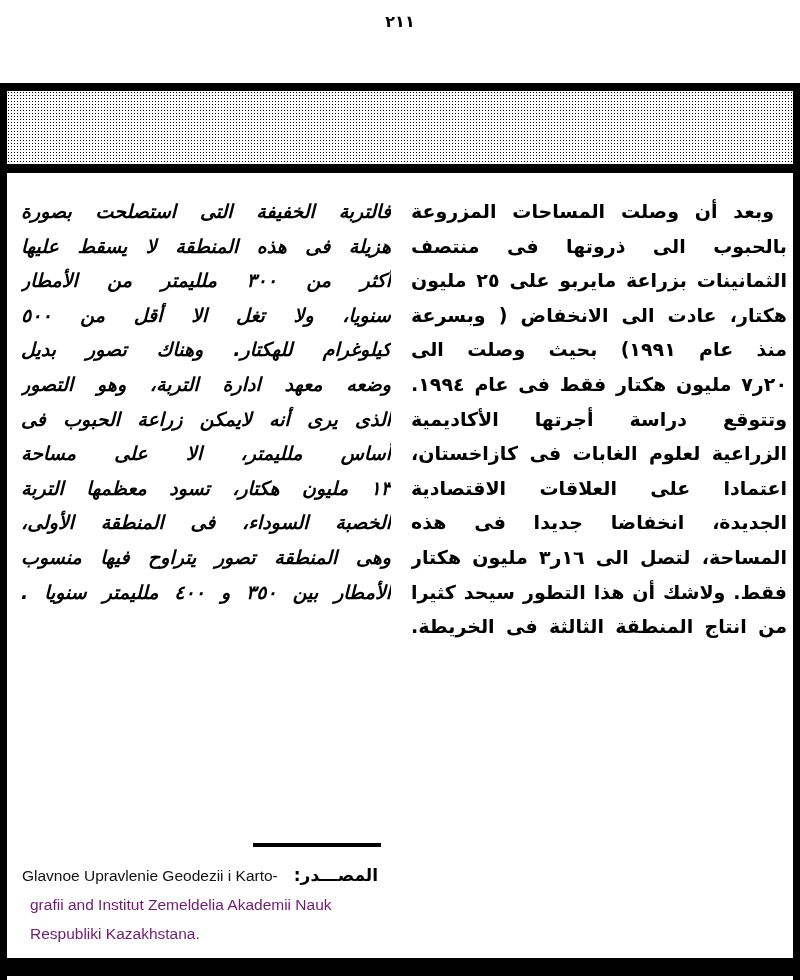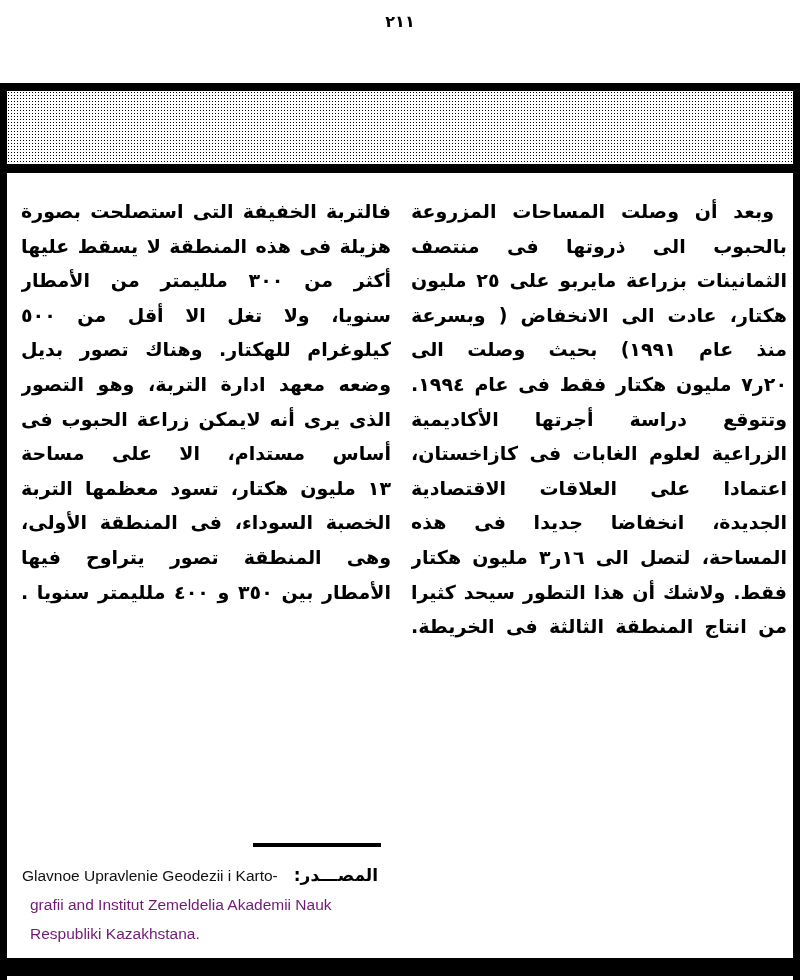--- a/index.html
+++ b/index.html
@@ -28,21 +28,21 @@
   .border-right{position:absolute;top:172px;right:0;width:7px;height:808px;background:#000;}
   .bottom-bar{position:absolute;top:958px;left:0;width:800px;height:18px;background:#000;}
   
   .columns{
     position:absolute;top:194px;left:7px;right:7px;
     padding:0 6px 0 12px;
     display:flex;gap:20px;direction:rtl;
   }
   .col{direction:rtl;font-weight:bold;font-size:19px;}
   .col-first{width:376px;}
-  .col-second{width:370px;}
+  .col-second{width:370px;font-style:italic;}
   .tline{
     height:34.6px;line-height:34.6px;overflow:hidden;
     text-align:justify;text-align-last:justify;
   }
   .indent-first .tline:first-child{padding-right:13px;}
   
   .footer{position:absolute;top:843px;left:30px;width:380px;}
   .rule{margin-left:223px;width:128px;height:4px;background:#000;}
   .cite-line1{
     direction:rtl;width:348px;margin-top:14px;
@@ -92,21 +92,21 @@
     <div class="tline">من انتاج المنطقة الثالثة فى الخريطة.</div>
   </div>
   <div class="col col-second">
     <div class="tline">فالتربة الخفيفة التى استصلحت بصورة</div>
     <div class="tline">هزيلة فى هذه المنطقة لا يسقط عليها</div>
     <div class="tline">أكثر من ٣٠٠ ملليمتر من الأمطار</div>
     <div class="tline">سنويا، ولا تغل الا أقل من ٥٠٠</div>
     <div class="tline">كيلوغرام للهكتار. وهناك تصور بديل</div>
     <div class="tline">وضعه معهد ادارة التربة، وهو التصور</div>
     <div class="tline">الذى يرى أنه لايمكن زراعة الحبوب فى</div>
-    <div class="tline">أساس مستدام، الا على مساحة</div>
+    <div class="tline">أساس ملليمتر، الا على مساحة</div>
     <div class="tline">١٣ مليون هكتار، تسود معظمها التربة</div>
     <div class="tline">الخصبة السوداء، فى المنطقة الأولى،</div>
     <div class="tline">وهى المنطقة تصور يتراوح فيها منسوب</div>
     <div class="tline">الأمطار بين ٣٥٠ و ٤٠٠ ملليمتر سنويا .</div>
   </div>
 </div>
 
 <div class="footer">
   <div class="rule"></div>
   <div class="cite-line1">

